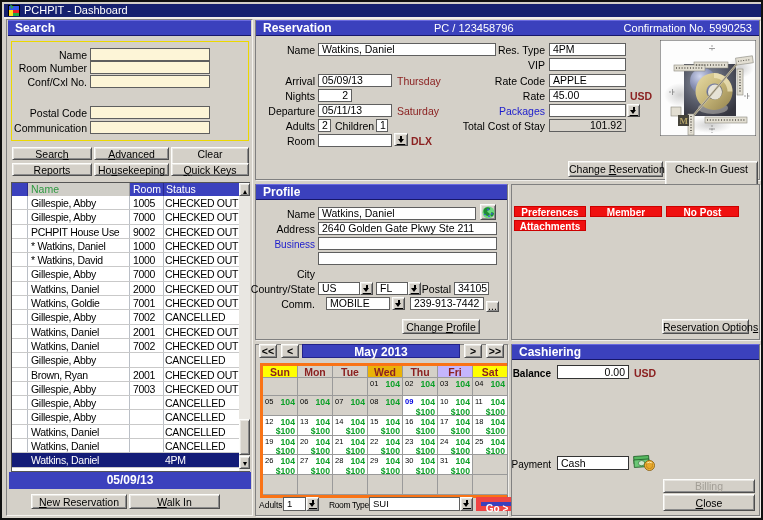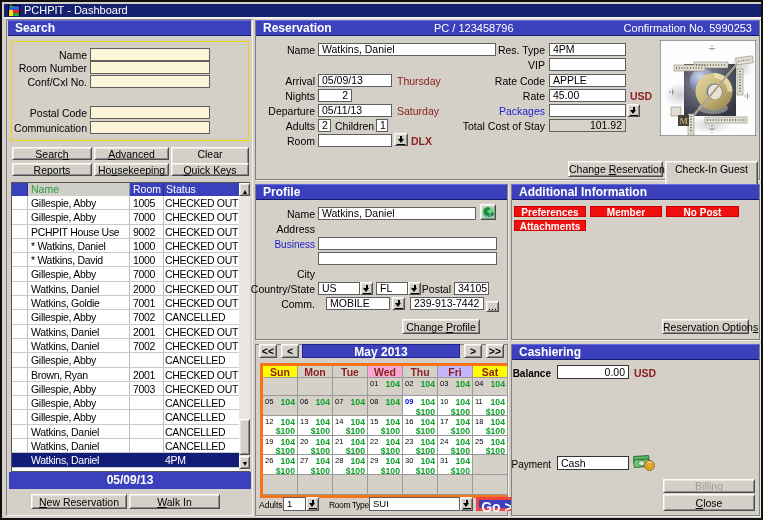--- a/index.html
+++ b/index.html
@@ -320,20 +320,21 @@
 <div class="a btn" style="left:478px;top:202px;width:16px;height:16px"><svg width="13" height="13" style="margin-top:0.5px">
         <circle cx="6.5" cy="6.5" r="6" fill="#6cd97f"></circle>
         <path d="M3 2 q3 -1.5 5 0 q1 1.5 -1 2 q-3 1 -1 2.5 q2.5 1 1.5 2.5 q-1.5 1.5 -3.5 0.5 q-2 -1.5 -2.5 -3.5 q-0.5 -2.5 1.5 -4 Z" fill="#1f8c33"></path>
         <path d="M9.5 6 q2 0 2.5 1.5 q-0.5 2.5 -2.5 3 q-1.5 -0.5 -1 -2 q0.5 -1.5 1 -2.5 Z" fill="#1f8c33"></path>
         <circle cx="6" cy="3.5" r="0.9" fill="#4053e8"></circle>
         <circle cx="9.8" cy="7.8" r="0.9" fill="#4053e8"></circle>
         <circle cx="7" cy="10.2" r="0.9" fill="#4053e8"></circle>
         <circle cx="3" cy="8.5" r="0.8" fill="#4053e8"></circle>
       </svg></div>
 <div class="a lbl" style="left:213px;top:221px;width:100px">Address</div>
+<div class="a fld" style="left:316px;top:220px;width:179px;height:13px">2640 Golden Gate Pkwy Ste 211</div>
 <div class="a lbl blu" style="left:213px;top:236px;width:100px;font-size:10px">Business</div>
 <div class="a fld" style="left:316px;top:235px;width:179px;height:13px"></div>
 <div class="a fld" style="left:316px;top:250px;width:179px;height:13px"></div>
 <div class="a lbl" style="left:213px;top:266px;width:100px">City</div>
 <div class="a lbl" style="left:213px;top:281px;width:100px">Country/State</div>
 <div class="a fld" style="left:316px;top:280px;width:42px;height:13px">US</div>
 <div class="a dd" style="left:358px;top:280px;width:13px;height:13px">
       <i></i>
       <u></u>
     </div>
@@ -348,38 +349,37 @@
 <div class="a fld" style="left:324px;top:295px;width:64px;height:13px">MOBILE</div>
 <div class="a dd" style="left:390px;top:295px;width:13px;height:13px">
       <i></i>
       <u></u>
     </div>
 <div class="a fld" style="left:408px;top:295px;width:74px;height:13px">239-913-7442</div>
 <div class="a btn" style="left:484px;top:299px;width:13px;height:11px;line-height:8px">...</div>
 <div class="a btn" style="left:400px;top:317px;width:78px;height:15px;line-height:14px">Change <u>P</u>rofile</div>
 
 <div class="a panel" style="left:509px;top:182px;width:249px;height:156px;background:#d4d0c8"></div>
-<div class="a hdr" style="left:510px;top:182px;width:247px">Additional Information</div>
 <div class="a red" style="left:512px;top:204px;width:72px;height:11px">Preferences</div>
 <div class="a red" style="left:588px;top:204px;width:72px;height:11px">Member</div>
 <div class="a red" style="left:664px;top:204px;width:73px;height:11px">No Post</div>
 <div class="a red" style="left:512px;top:218px;width:72px;height:11px">Attachments</div>
 <div class="a btn" style="left:660px;top:317px;width:87px;height:15px;line-height:14px">Reservation Option<u>s</u></div>
 
 <div class="a panel" style="left:253px;top:342px;width:253px;height:172px;background:#d4d0c8"></div>
 <div class="a btn" style="left:257px;top:342px;width:18px;height:14px;line-height:13px;font-weight:bold">&lt;&lt;</div>
 <div class="a btn" style="left:279px;top:342px;width:18px;height:14px;line-height:13px;font-weight:bold">&lt;</div>
 <div class="a" style="left:300px;top:342px;width:158px;height:14px;background:#3b41bd;color:#fff;font-weight:bold;font-size:12px;line-height:14px;text-align:center;border:1px solid #22228a">May 2013</div>
 <div class="a btn" style="left:462px;top:342px;width:18px;height:14px;line-height:13px;font-weight:bold">&gt;</div>
 <div class="a btn" style="left:484px;top:342px;width:18px;height:14px;line-height:13px;font-weight:bold">&gt;&gt;</div>
 <div class="a" id="cal" style="left:258px;top:361px;width:247px;border:3px solid #f97316;background:#fff;display:grid;grid-template-columns:repeat(7,35px);grid-template-rows:12px 18px 19.8px 19.8px 19.8px 19.8px 19.8px">
 <div class="ch" style="background:#ffff00">Sun</div>
 <div class="ch" style="background:#d4d0c8">Mon</div>
 <div class="ch" style="background:#d4d0c8">Tue</div>
-<div class="ch" style="background:#f9a8d4">Wed</div>
+<div class="ch" style="background:#eab308">Wed</div>
 <div class="ch" style="background:#d4d0c8">Thu</div>
 <div class="ch" style="background:#c4b5fd">Fri</div>
 <div class="ch" style="background:#ffff00">Sat</div>
 <div class="cc g"></div>
 <div class="cc g"></div>
 <div class="cc g"></div>
 <div class="cc g">
         <span class="dn">01</span>
         <span class="v1">104</span>
       </div>
@@ -540,21 +540,21 @@
 <div class="a dd" style="left:304px;top:495px;width:13px;height:14px">
       <i></i>
       <u></u>
     </div>
 <div class="a" style="left:327px;top:498px;font-size:8.5px;letter-spacing:-0.4px">Room Type</div>
 <div class="a fld" style="left:367px;top:495px;width:91px;height:14px;line-height:12px;font-size:9.5px">SUI</div>
 <div class="a dd" style="left:458px;top:495px;width:13px;height:14px">
       <i></i>
       <u></u>
     </div>
-<div class="a" style="left:474px;top:495px;width:42px;height:14px;background:#3b41bd;color:#fff;font-size:14px;font-weight:bold;line-height:14px;text-align:center;border:3px solid #ef4444">Go &gt;</div>
+<div class="a" style="left:474px;top:495px;width:42px;height:14px;background:#3b41bd;color:#fff;font-size:10px;font-weight:bold;line-height:14px;text-align:center;border:5px solid #ef4444">Go &gt;</div>
 
 <div class="a panel" style="left:509px;top:342px;width:249px;height:172px;background:#d4d0c8"></div>
 <div class="a hdr" style="left:510px;top:342px;width:247px">Cashiering</div>
 <div class="a lbl" style="left:505px;top:365px;width:44px;font-weight:bold;font-size:10px">Balance</div>
 <div class="a fld" style="left:555px;top:363px;width:72px;height:14px;text-align:right;border:1px solid #333;line-height:12px">0.00</div>
 <div class="a mar" style="left:632px;top:365px;font-size:10.5px;font-weight:bold">USD</div>
 <div class="a lbl" style="left:505px;top:456px;width:44px;font-size:10px">Payment</div>
 <div class="a fld" style="left:555px;top:454px;width:72px;height:14px;border:1px solid #333;line-height:12px">Cash</div>
 <svg class="a" style="left:631px;top:452px" width="23" height="17" viewBox="0 0 23 17">
 <g transform="rotate(-4 8 8)">

